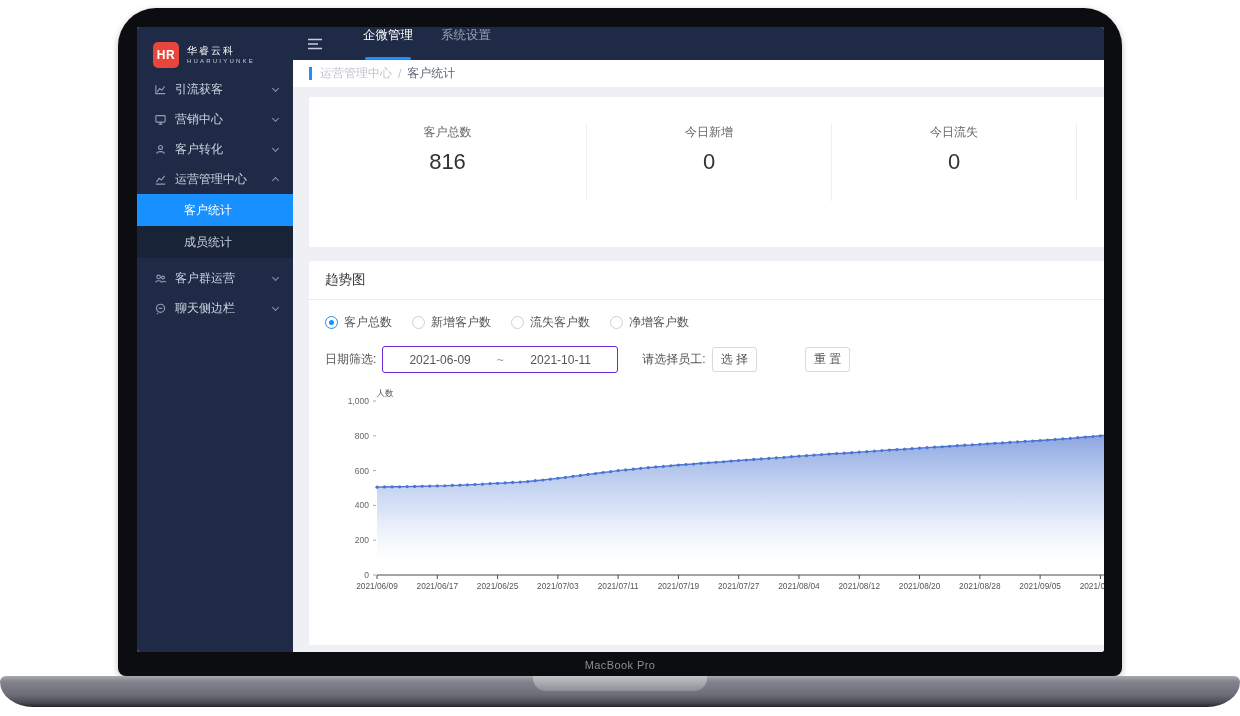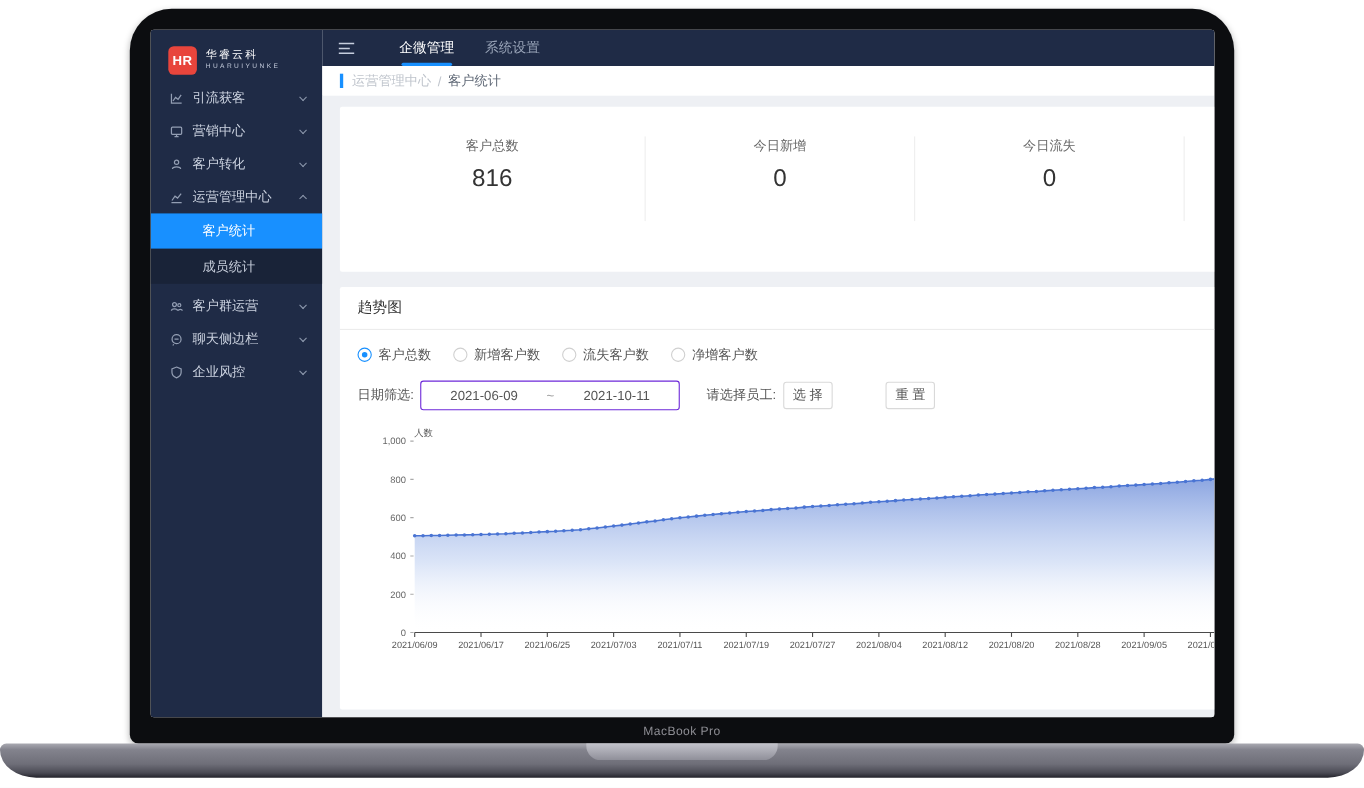--- a/index.html
+++ b/index.html
@@ -43,21 +43,21 @@
   .smi { height:32px; display:flex; align-items:center; padding-left:47px; font-size:12px;
     color:#c6cdda; cursor:pointer; }
   .smi.active { background:#1890ff; color:#ffffff; }
   .menu-gap { height:5px; }
 
   
   .main { flex:1; min-width:0; display:flex; flex-direction:column; }
   .topbar { height:33px; background:#1f2b46; flex:none; display:flex; align-items:center; }
   .collapse { margin-left:14px; display:flex; cursor:pointer; }
   .tabs { display:flex; margin-left:26px; height:100%; }
-  .tab { position:relative; padding:0 14px; display:flex; align-items:center;
+  .tab { position:relative; padding:0 14px; display:flex; align-items:flex-start;
     font-size:12.5px; color:#97a2b6; cursor:pointer; }
   .tab.active { color:#ffffff; }
   .tab.active::after { content:""; position:absolute; left:50%; transform:translateX(-50%);
     bottom:0; width:46px; height:3px; border-radius:2px; background:#1890ff; }
   .breadcrumb { height:27px; background:#ffffff; display:flex; align-items:center;
     padding-left:16px; font-size:12px; flex:none; }
   .bc-bar { width:3px; height:13px; background:#1890ff; margin-right:8px; }
   .bc-parent { color:#bfc4cc; }
   .bc-sep { color:#bfc4cc; margin:0 6px; }
   .bc-current { color:#5d6674; }
@@ -174,29 +174,20 @@
           </div>
           <div class="mi">
             <span class="mi-icon">
               <svg viewBox="0 0 14 14" fill="none" stroke="currentColor" stroke-width="1.2">
                   <circle cx="7" cy="6.8" r="4.4"></circle>
                   <path d="M4.2 11.8 L3.4 13"></path>
                   <path d="M5 6.8 H9"></path>
                 </svg>
               </span>
             <span class="mi-label">聊天侧边栏</span>
-            <span class="chev down"></span>
-          </div>
-          <div class="mi">
-            <span class="mi-icon">
-              <svg viewBox="0 0 14 14" fill="none" stroke="currentColor" stroke-width="1.2">
-                  <path d="M7 1.8 L11.5 3.6 V7 C11.5 9.7 9.6 11.5 7 12.4 C4.4 11.5 2.5 9.7 2.5 7 V3.6 Z"></path>
-                </svg>
-              </span>
-            <span class="mi-label">企业风控</span>
             <span class="chev down"></span>
           </div>
         </nav>
       </aside>
 
       <div class="main">
         <div class="topbar">
           <span class="collapse">
             <svg width="16" height="12" viewBox="0 0 16 12" stroke="#c6cedd" stroke-width="1.4">
                 <path d="M1 1.5 H15 M1 6 H11 M1 10.5 H15"></path>

